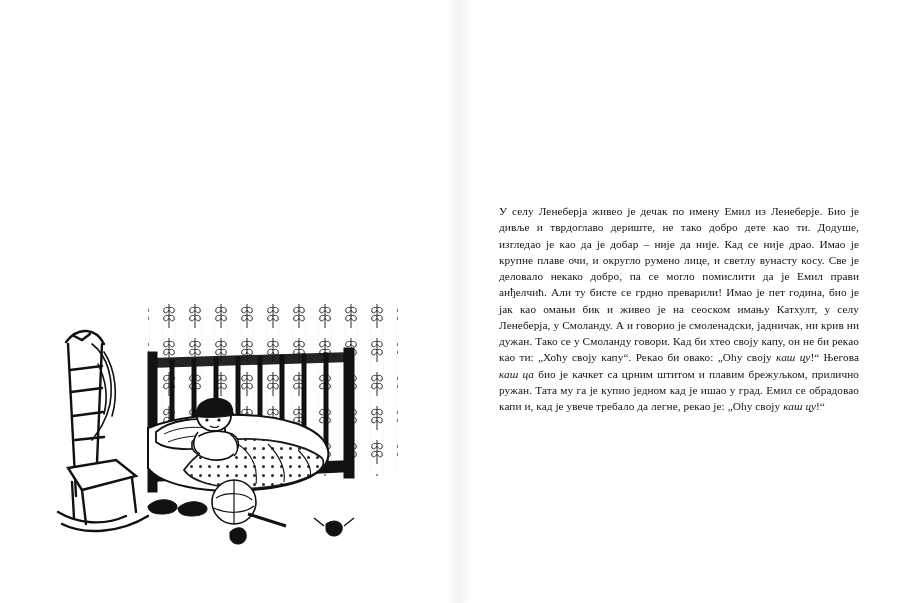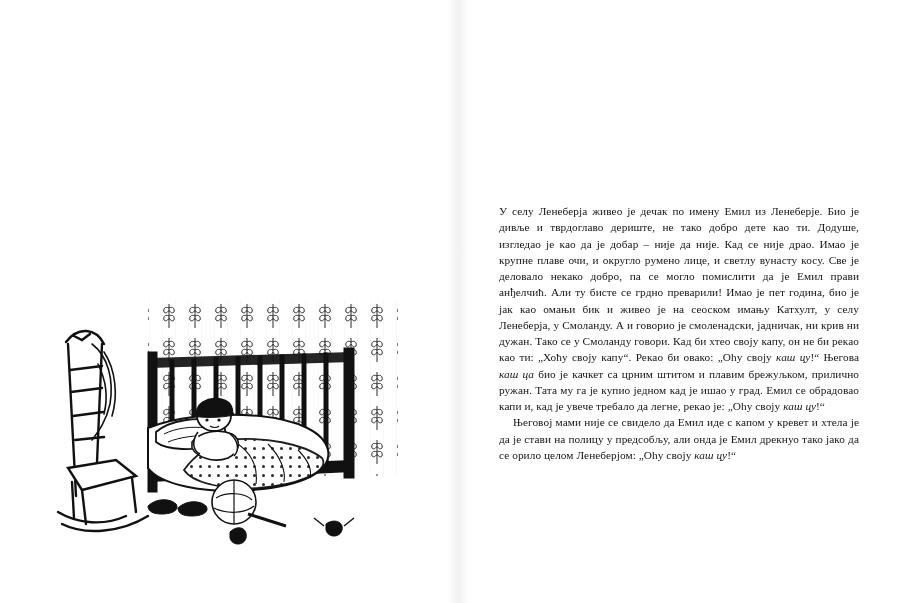--- a/index.html
+++ b/index.html
@@ -214,18 +214,17 @@
     </div>
 
   </div>
 
   <div class="gutter"></div>
 
   <div class="page page-right">
 
     <div class="text-col">
       <p class="para"><span>У селу Ленеберја живео је дечак по имену Емил из Ленеберје. Био је дивље и тврдоглаво дериште, не тако добро дете као ти. Додуше, изгледао је као да је добар – није да није. Кад се није драо. Имао је крупне плаве очи, и округло румено лице, и светлу вунасту косу. Све је деловало некако добро, па се могло помислити да је Емил прави анђелчић. Али ту бисте се грдно преварили! Имао је пет година, био је јак као омањи бик и живео је на сеоском имању Катхулт, у селу Ленеберја, у Смоланду. А и говорио је смоленадски, јадничак, ни крив ни дужан. Тако се у Смоланду говори. Кад би хтео своју капу, он не би рекао као ти: „Хоћу своју капу“. Рекао би овако: „Оhу своју </span><span class="it">каш цу</span><span>!“ Његова </span><span class="it">каш ца</span><span> био је качкет са црним штитом и плавим брежуљком, прилично ружан. Тата му га је купио једном кад је ишао у град. Емил се обрадовао капи и, кад је увече требало да легне, рекао је: „Оhу своју </span><span class="it">каш цу</span><span>!“</span></p>
-      <p class="para"><span>Његовој мами није се свидело да Емил иде с капом у кревет и хтела је да је стави на полицу у предсобљу, али онда је Емил дрекнуо тако јако да се орило целом Ленеберјом: „Оhу своју </span><span class="it">каш цу</span><span>!“</span></p>
     </div>
 
   </div>
 
 </div>
 
 </body></html>

